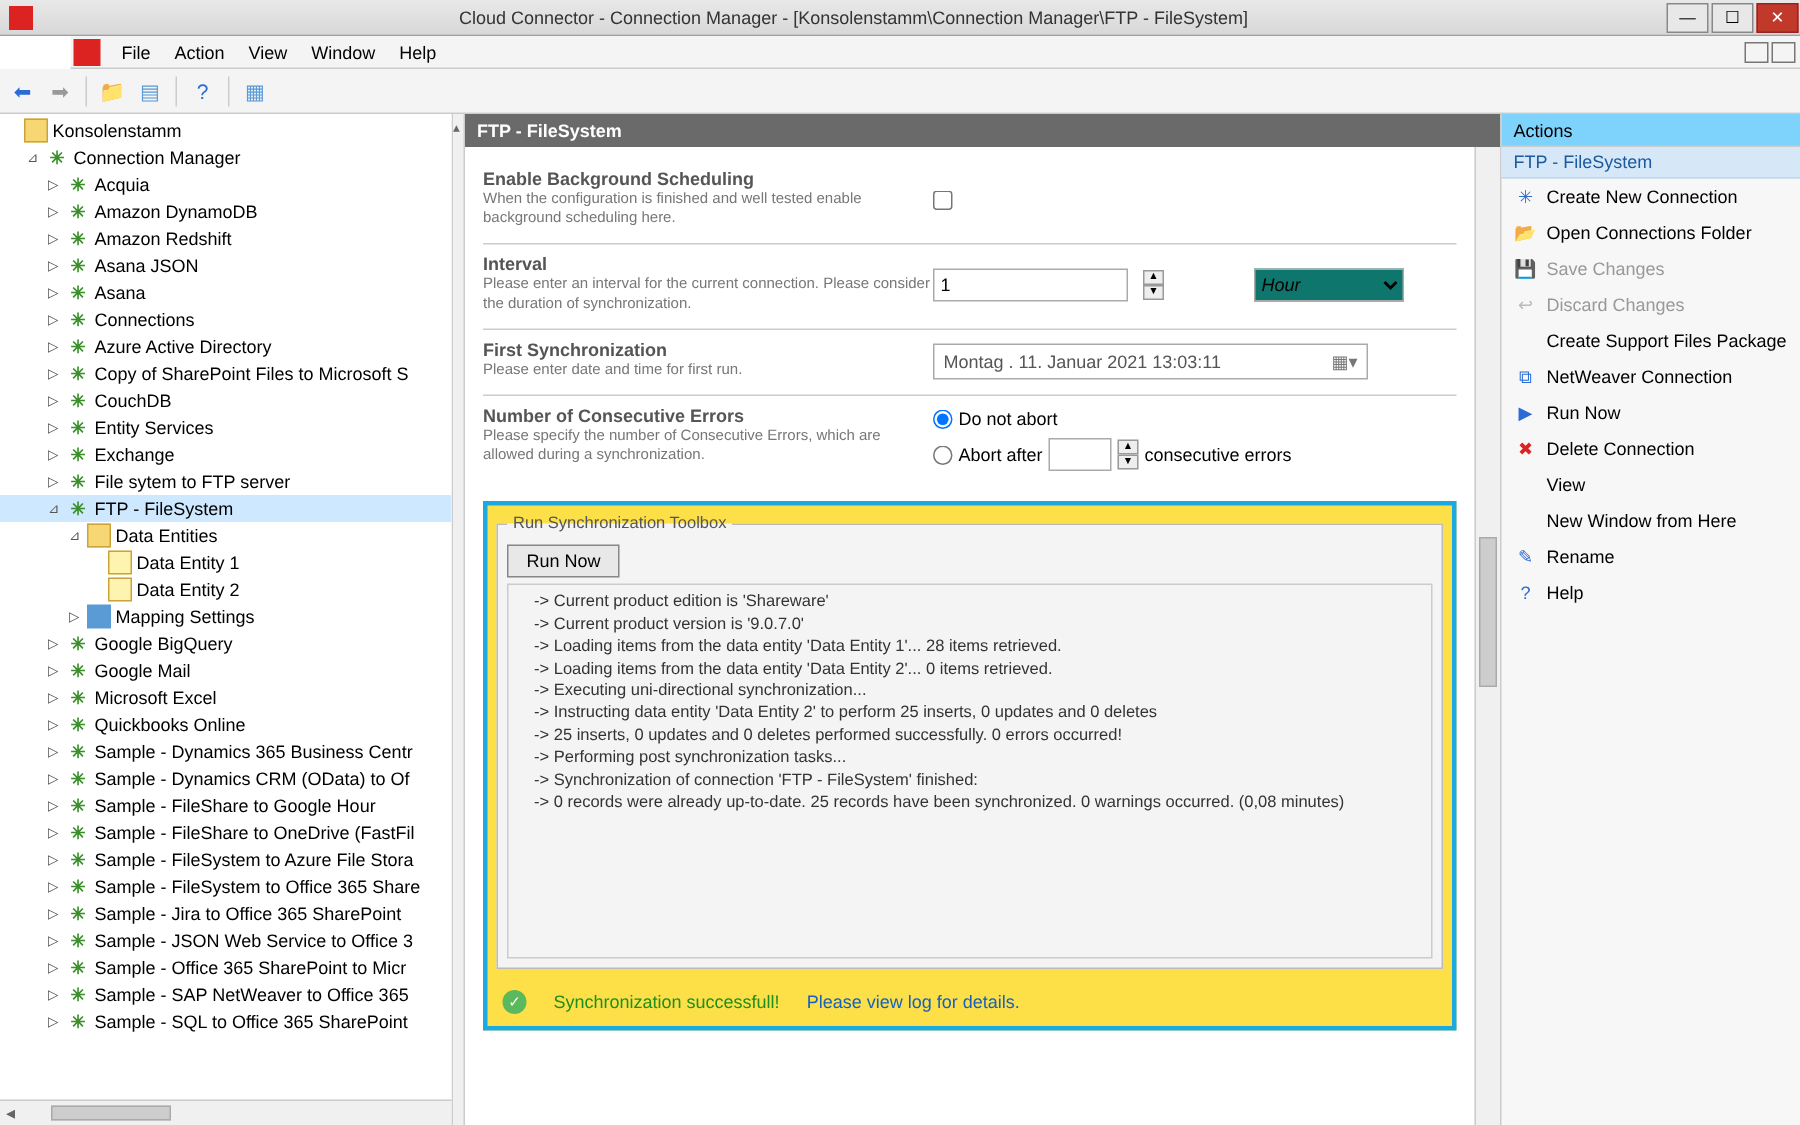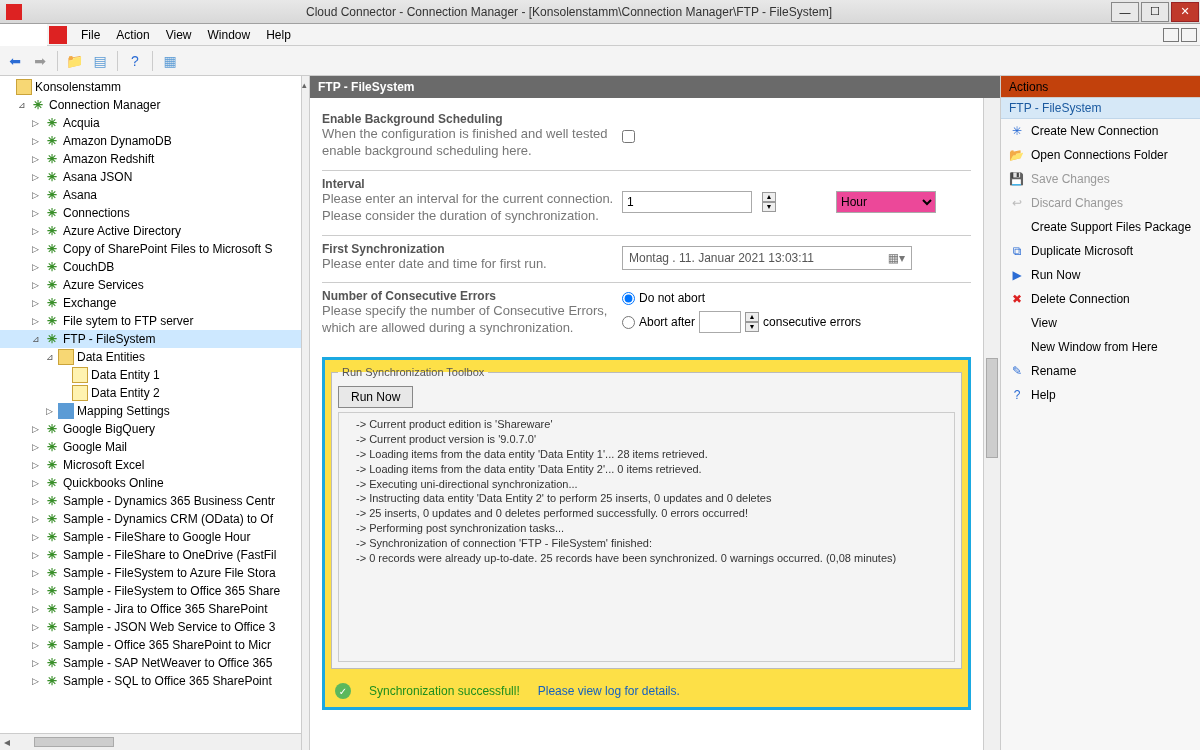--- a/index.html
+++ b/index.html
@@ -47,44 +47,44 @@
 .vsplit{width:8px;background:#f0f0f0;border-right:1px solid #ccc;position:relative;}
 .vsplit .arr{position:absolute;top:4px;left:0;font-size:9px;color:#666;}
 
 
 .center{flex:1;display:flex;flex-direction:column;min-width:0;}
 .centerhdr{height:22px;background:#6a6a6a;color:#fff;display:flex;align-items:center;padding:0 8px;font-weight:bold;}
 .centerbody{flex:1;overflow-y:auto;background:#fff;padding:8px 12px 0 12px;}
 .section{border-bottom:1px solid #ccc;padding:6px 0 10px 0;display:flex;}
 .secleft{width:300px;}
 .sectitle{font-weight:bold;color:#555;font-size:12px;}
-.secdesc{color:#777;font-size:13px;line-height:1.3;}
+.secdesc{color:#777;font-size:10px;line-height:1.3;}
 .secright{flex:1;display:flex;align-items:center;gap:10px;padding-top:2px;}
 input.num{width:130px;height:22px;border:1px solid #aaa;padding:0 4px;}
 .spin{width:14px;display:inline-flex;flex-direction:column;}
 .spin span{height:10px;border:1px solid #999;font-size:7px;line-height:7px;text-align:center;background:#eee;}
-select.unit{width:100px;height:22px;border:1px solid #aaa;background:#ec4899;}
+select.unit{width:100px;height:22px;border:1px solid #aaa;background:#0f766e;font-style:italic;}
 .datebox{width:290px;height:24px;border:1px solid #aaa;display:flex;align-items:center;padding:0 6px;color:#555;gap:6px;justify-content:space-between;}
 .radio{display:flex;align-items:center;gap:4px;margin-right:14px;}
 .radio input{margin:0;}
 .toolbox{border:3px solid #1ba9e1;margin-top:10px;padding:0;background:#fde047;}
 .toolbox fieldset{border:1px solid #bbb;margin:6px;padding:6px;background:#f4f4f4;}
 .toolbox legend{color:#555;font-size:11px;padding:0 4px;}
 .runbtn{padding:3px 12px;border:1px solid #888;background:#e8e8e8;margin:2px 0 4px 0;}
 .logarea{background:#f4f4f4;border:1px solid #ccc;height:250px;padding:4px 17px;font-size:11px;color:#333;line-height:1.35;white-space:pre-wrap;overflow:auto;}
 .statusrow{display:flex;align-items:center;padding:8px 10px;gap:18px;}
 .okicon{width:16px;height:16px;border-radius:50%;background:#5cb85c;color:#fff;display:flex;align-items:center;justify-content:center;font-size:10px;}
 .succ{color:#1e8e1e;}
 .loglink{color:#1560c0;cursor:pointer;}
 .centerscroll{width:17px;background:#f0f0f0;border-left:1px solid #ccc;position:relative;}
 .centerscroll .thumb{position:absolute;left:2px;width:12px;height:100px;top:260px;background:#cdcdcd;border:1px solid #aaa;}
 
 
 .actions{width:200px;border-left:1px solid #ccc;background:#f7f7f7;display:flex;flex-direction:column;}
-.acthdr{height:22px;background:#c2410c;border-bottom:1px solid #ccc;padding:0 8px;display:flex;align-items:center;font-weight:normal;}
+.acthdr{height:22px;background:#7dd3fc;border-bottom:1px solid #ccc;padding:0 8px;display:flex;align-items:center;font-weight:normal;}
 .actsub{background:#d6e8f7;color:#1b5aa0;padding:3px 8px;border-bottom:1px solid #c0d6ea;}
 .actitem{display:flex;align-items:center;gap:6px;padding:4px 8px;cursor:default;}
 .actitem.disabled{color:#999;}
 .aicon{width:16px;height:16px;display:inline-flex;align-items:center;justify-content:center;font-size:12px;}
 </style>
 </head>
 <body>
 
 <div class="titlebar">
   <div class="appicon"></div>
@@ -176,21 +176,21 @@
           <span>Copy of SharePoint Files to Microsoft S</span>
         </div>
         <div class="treerow tw2">
           <span class="twist">▷</span>
           <span class="ticon i-conn">✳</span>
           <span>CouchDB</span>
         </div>
         <div class="treerow tw2">
           <span class="twist">▷</span>
           <span class="ticon i-conn">✳</span>
-          <span>Azure Services</span>
+          <span>Entity Services</span>
         </div>
         <div class="treerow tw2">
           <span class="twist">▷</span>
           <span class="ticon i-conn">✳</span>
           <span>Exchange</span>
         </div>
         <div class="treerow tw2">
           <span class="twist">▷</span>
           <span class="ticon i-conn">✳</span>
           <span>File sytem to FTP server</span>
@@ -420,21 +420,21 @@
         <div class="actitem disabled">
           <span class="aicon" style="color:#bbb">↩</span>
           <span>Discard Changes</span>
         </div>
         <div class="actitem">
           <span class="aicon" style="color:#2b6cd4"></span>
           <span>Create Support Files Package</span>
         </div>
         <div class="actitem">
           <span class="aicon" style="color:#2b6cd4">⧉</span>
-          <span>Duplicate Microsoft</span>
+          <span>NetWeaver Connection</span>
         </div>
         <div class="actitem">
           <span class="aicon" style="color:#2b6cd4">▶</span>
           <span>Run Now</span>
         </div>
         <div class="actitem">
           <span class="aicon" style="color:#d22">✖</span>
           <span>Delete Connection</span>
         </div>
         <div class="actitem">

